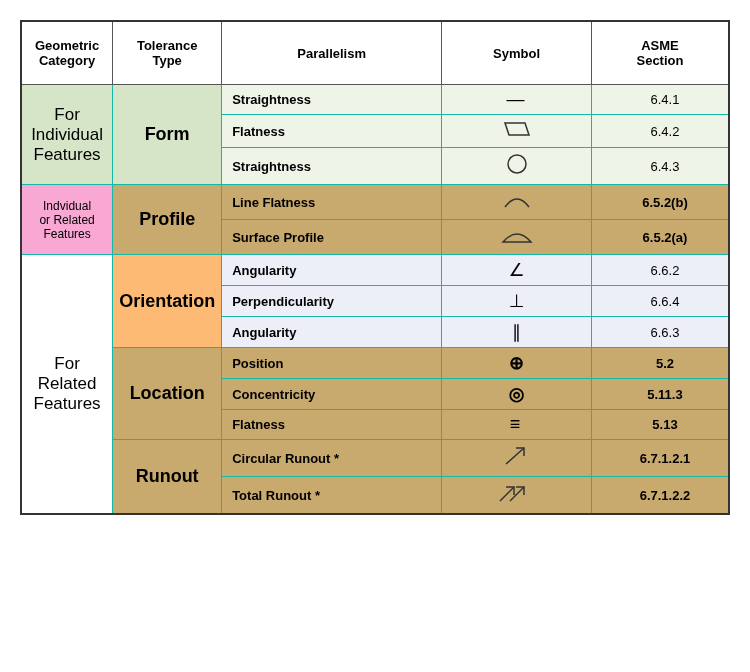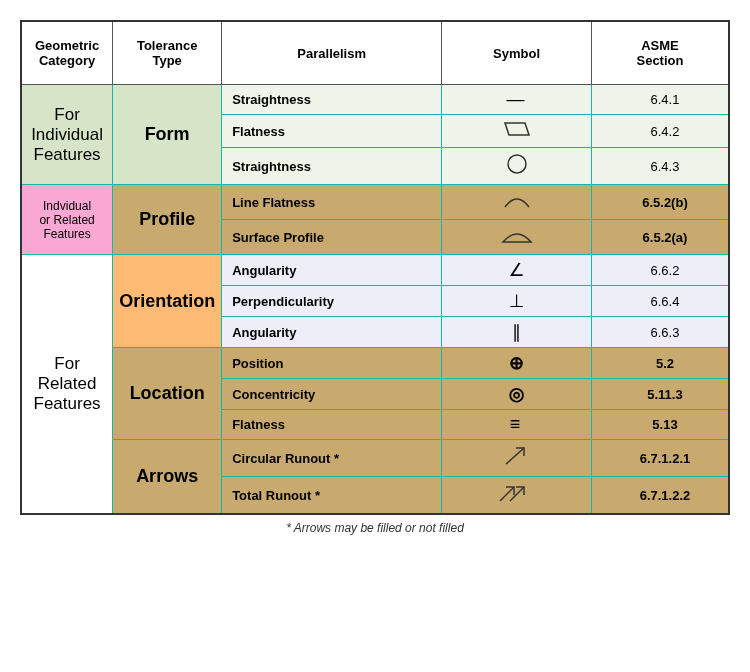--- a/index.html
+++ b/index.html
@@ -203,21 +203,21 @@
         <td class="symbol-cell location-cell" style="font-size:18px;">◎</td>
         <td class="asme-cell location-cell">5.11.3</td>
       </tr>
       <tr class="location-row-highlight">
         <td class="desc-cell location-cell">Flatness</td>
         <td class="symbol-cell location-cell" style="font-size:18px; letter-spacing:3px;">≡</td>
         <td class="asme-cell location-cell">5.13</td>
       </tr>
 
       <tr class="runout-row-highlight">
-        <td rowspan="2" class="tol-type runout-cell">Arrows</td>
+        <td rowspan="2" class="tol-type runout-cell">Runout</td>
         <td class="desc-cell runout-cell">Circular Runout *</td>
         <td class="symbol-cell runout-cell">
           <svg width="30" height="24" viewBox="0 0 30 24">
             <line x1="4" y1="20" x2="22" y2="4" stroke="#333" stroke-width="1.5"></line>
             <polyline points="14,4 22,4 22,12" fill="none" stroke="#333" stroke-width="1.5"></polyline>
           </svg>
         </td>
         <td class="asme-cell runout-cell">6.7.1.2.1</td>
       </tr>
       <tr class="runout-row-highlight">
@@ -227,14 +227,13 @@
             <line x1="2" y1="20" x2="16" y2="6" stroke="#333" stroke-width="1.5"></line>
             <polyline points="8,6 16,6 16,14" fill="none" stroke="#333" stroke-width="1.5"></polyline>
             <line x1="12" y1="20" x2="26" y2="6" stroke="#333" stroke-width="1.5"></line>
             <polyline points="18,6 26,6 26,14" fill="none" stroke="#333" stroke-width="1.5"></polyline>
           </svg>
         </td>
         <td class="asme-cell runout-cell">6.7.1.2.2</td>
       </tr>
     </tbody>
   </table>
-  <div class="footnote">* Arrows may be filled or not filled</div>
 </div>
 
 </body></html>

